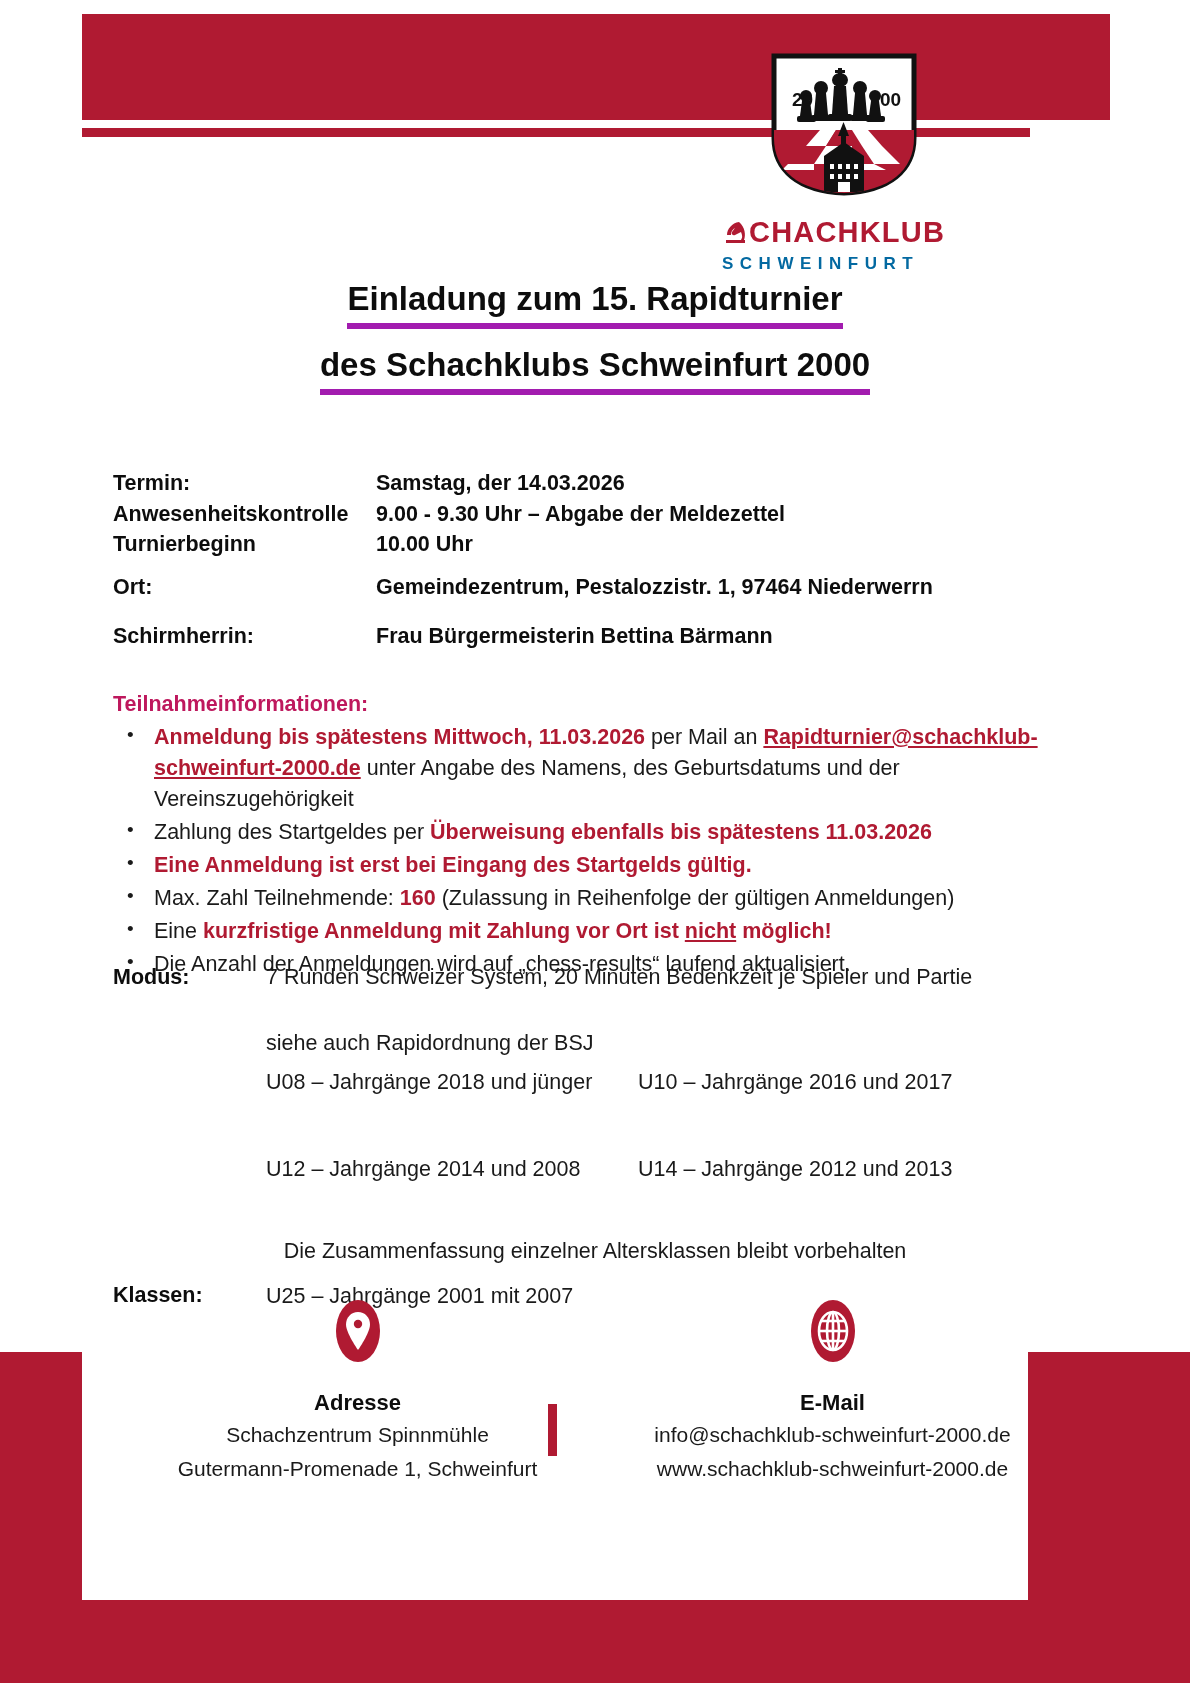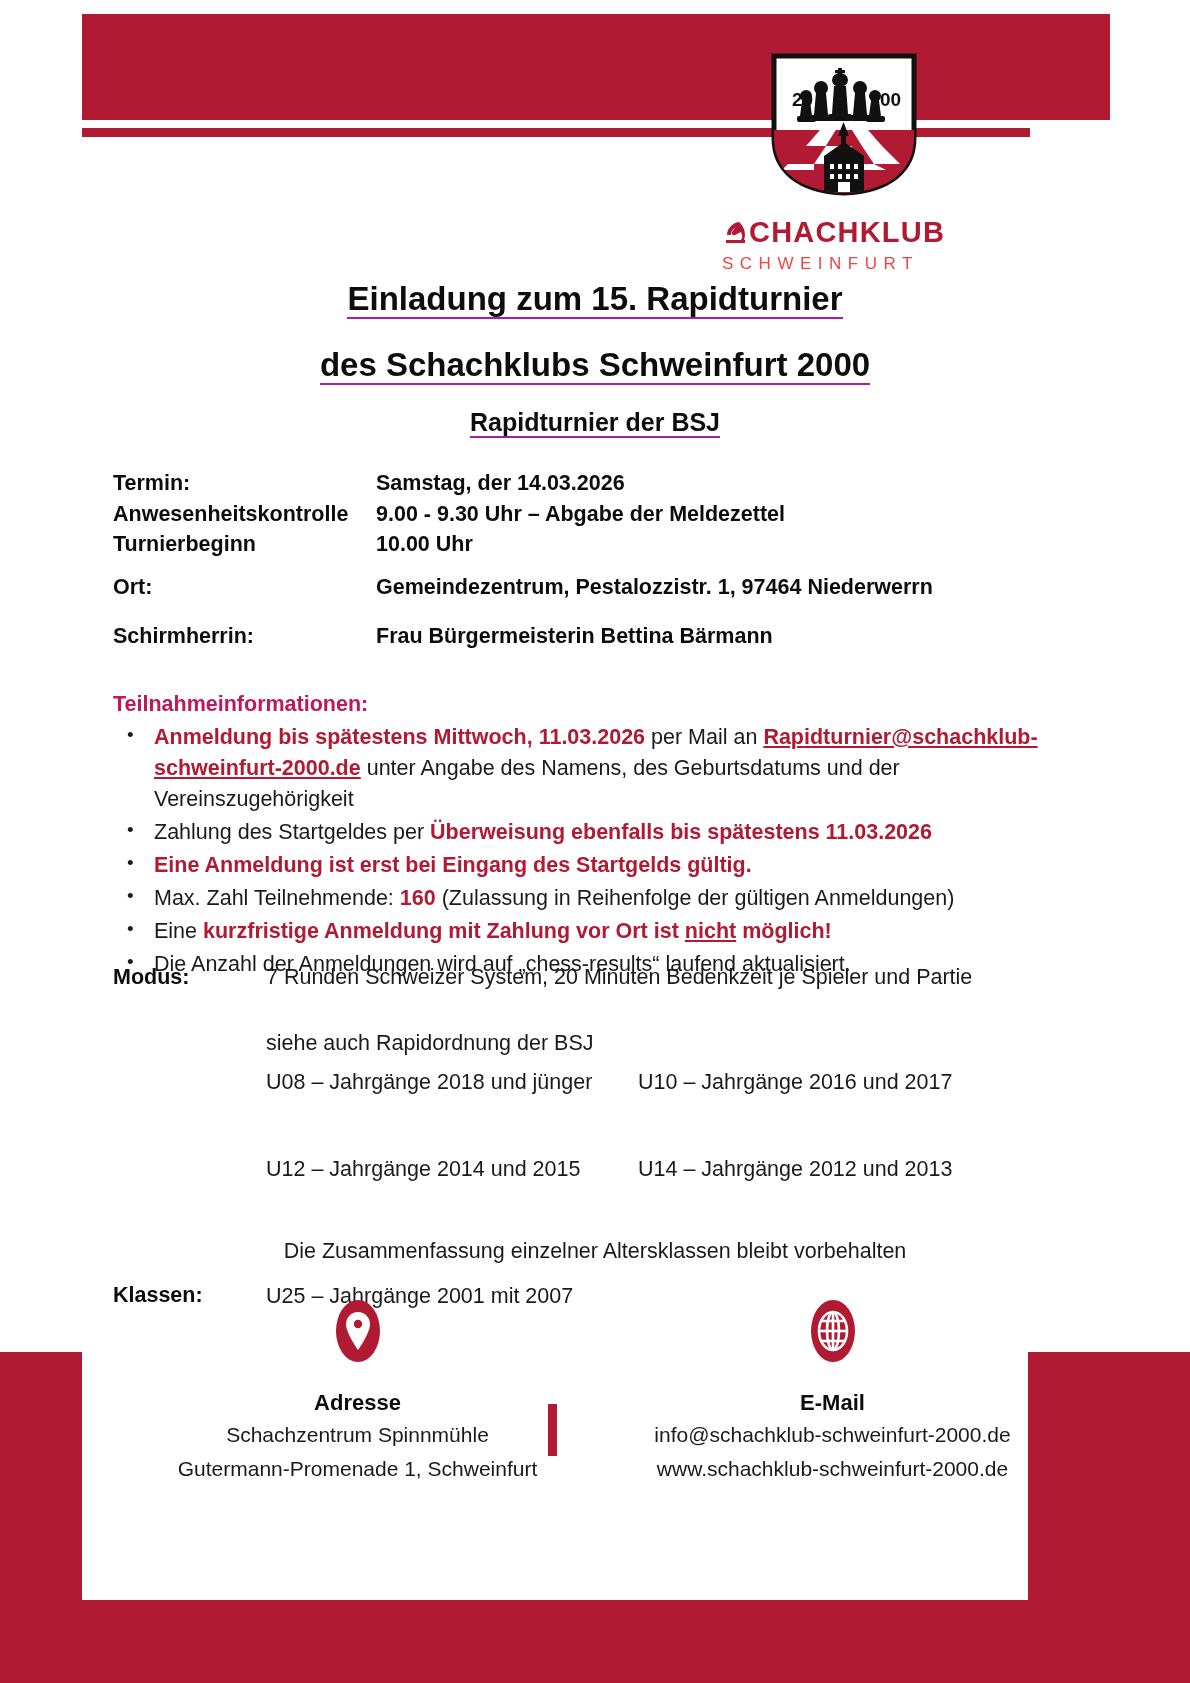--- a/index.html
+++ b/index.html
@@ -63,40 +63,40 @@
   }
   .logo-knight {
     display: inline-block;
     vertical-align: -3px;
     margin-right: 1px;
   }
   .logo-sub {
     display: block;
     font-size: 17px;
     letter-spacing: 6.5px;
-    color: #ef4444;
+    color: #0369a1;
     margin-top: 7px;
-    font-weight: normal;
+    font-weight: bold;
     white-space: nowrap;
   }
 
   
   .title-block { position: absolute; left: 0; top: 280px; width: 1190px; }
   .t1, .t2, .t3 {
     text-align: center;
     font-family: "Liberation Sans Narrow", "Liberation Sans", sans-serif;
     font-weight: bold;
     color: #0d0d0d;
   }
   .t1 { font-size: 33px; }
   .t2 { font-size: 33px; margin-top: 28px; }
   .t3 { font-size: 25px; margin-top: 24px; }
   .t1 span, .t2 span, .t3 span {
-    border-bottom: 2px solid #a21caf;
-    padding-bottom: 0;
+    border-bottom: 6px solid #a21caf;
+    padding-bottom: 6px;
   }
 
   
   .info {
     position: absolute;
     left: 113px;
     top: 468px;
     width: 980px;
   }
   .info-row { display: flex; align-items: baseline; }
@@ -355,21 +355,20 @@
       <path d="M17 3 C10 4 5 10 5 16 L9 16 C9 12 11 10 13 9 L10 13 C9 15 11 17 13 16 L19 13 C21 18 20 19 19 21 L22 21 C24 16 23 8 17 3 Z" fill="#b01a32"></path>
       <rect x="4" y="21" width="19" height="3" fill="#b01a32"></rect>
     </svg><span>CHACHKLUB</span>
   </span>
   <span class="logo-sub">SCHWEINFURT</span>
 </div>
 
 <div class="title-block">
   <div class="t1"><span>Einladung zum 15. Rapidturnier</span></div>
   <div class="t2"><span>des Schachklubs Schweinfurt 2000</span></div>
-  <div class="t3"><span>Rapidturnier der BSJ</span></div>
 </div>
 
 <div class="info">
   <div class="info-row">
     <div class="info-label">Termin:</div>
     <div class="info-value">Samstag, der 14.03.2026</div>
   </div>
   <div class="info-row">
     <div class="info-label">Anwesenheitskontrolle</div>
     <div class="info-value">9.00 - 9.30 Uhr – Abgabe der Meldezettel</div>
@@ -416,21 +415,21 @@
 <div class="klassen">
   <div class="mk-row">
     <div class="mk-label">Klassen:</div>
     <div class="kl-grid">
       <div class="kl-line">
         <div class="kl-a">U08 – Jahrgänge 2018 und jünger</div>
         <div class="kl-b">U10 – Jahrgänge 2016 und 2017</div>
       </div>
       <div class="kl-row-gap"></div>
       <div class="kl-line">
-        <div class="kl-a">U12 – Jahrgänge 2014 und 2015</div>
+        <div class="kl-a">U12 – Jahrgänge 2014 und 2008</div>
         <div class="kl-b">U14 – Jahrgänge 2012 und 2013</div>
       </div>
       <div class="kl-row-gap"></div>
       <div class="kl-row-gap"></div>
       <div class="kl-line">
         <div class="kl-a">U25 – Jahrgänge 2001 mit 2007</div>
         <div class="kl-b"></div>
       </div>
     </div>
   </div>

